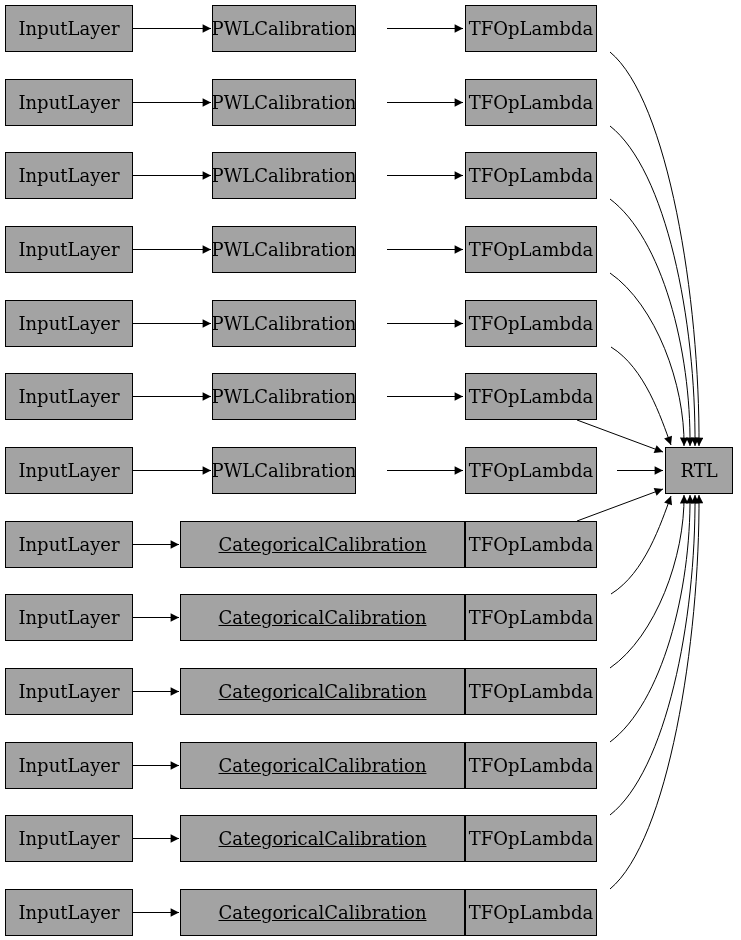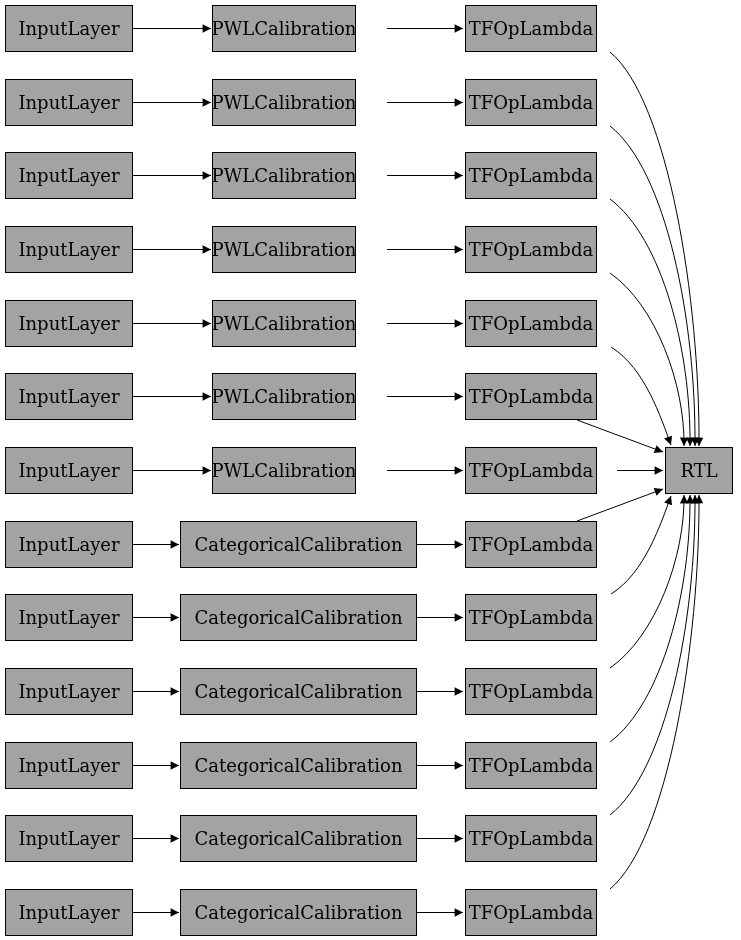--- a/index.html
+++ b/index.html
@@ -25,21 +25,21 @@
     color: #000000;
     display: flex;
     align-items: center;
     justify-content: center;
     font-size: 18px;
     line-height: 1;
     white-space: nowrap;
   }
   .col-input { left: 5px;   width: 128px; }
   .col-pwl   { left: 212px; width: 144px; }
-  .col-cat   { left: 180px; width: 237px; }
+  .col-cat   { left: 180px; width: 285px; text-decoration: underline; }
   .col-tfop  { left: 465px; width: 132px; }
   .col-rtl   { left: 665px; top: 447px; width: 68px; }
   .edge { stroke: #000000; stroke-width: 1; fill: none; }
 </style>
 </head>
 <body>
 
 <div class="canvas">
 
   <svg class="edges" viewBox="0 0 741 940" xmlns="http://www.w3.org/2000/svg">

